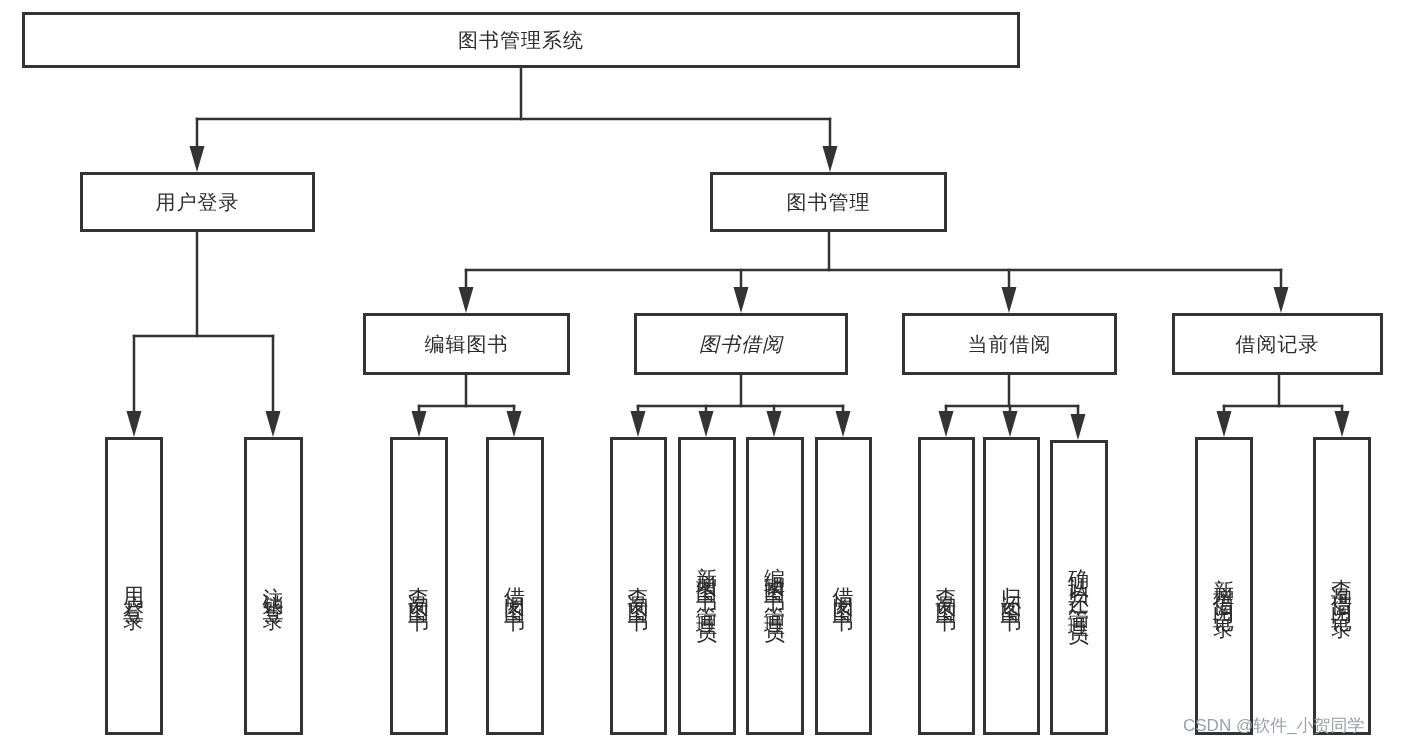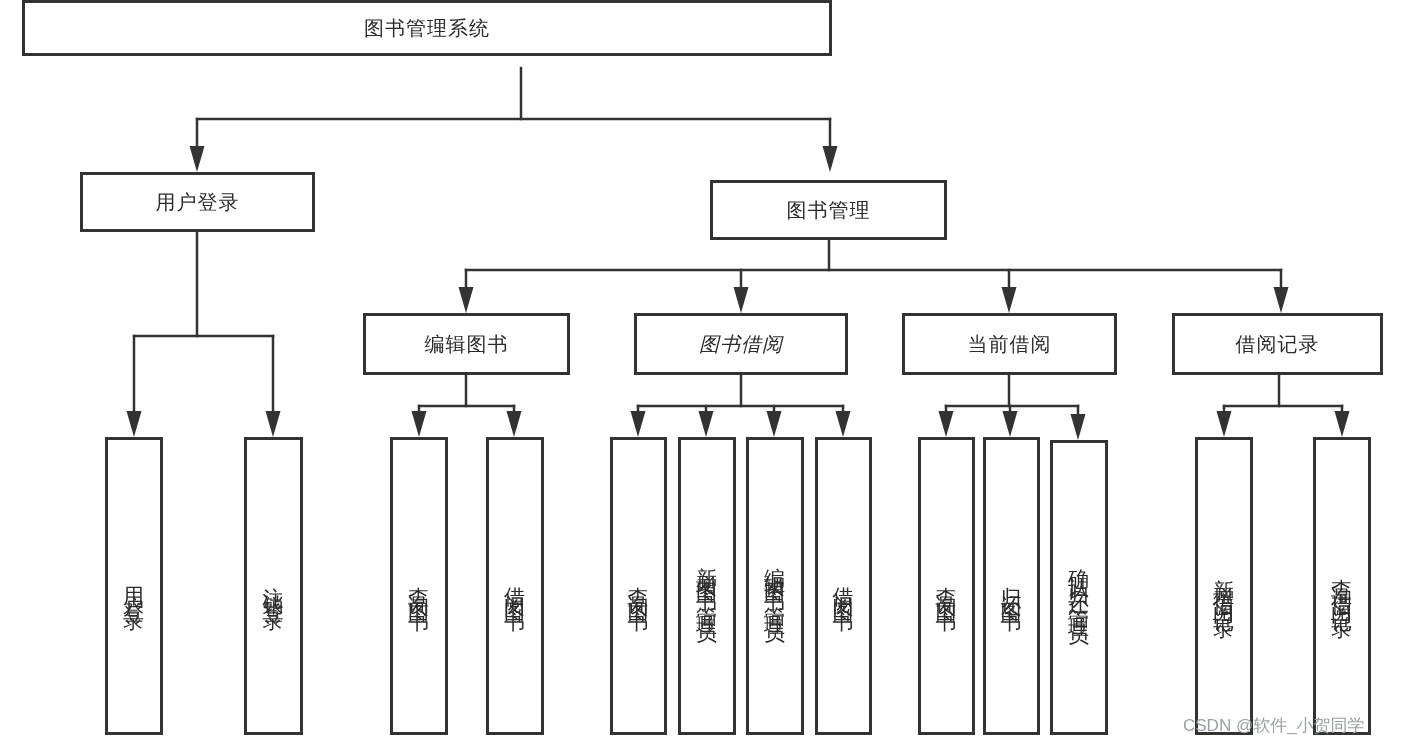--- a/index.html
+++ b/index.html
@@ -134,28 +134,28 @@
     <g>
       <line x1="1279" y1="375" x2="1279" y2="406"></line>
       <line x1="1224" y1="406" x2="1342" y2="406"></line>
       <line x1="1224" y1="406" x2="1224" y2="415"></line>
       <polygon points="1216.5,411 1231.5,411 1224,437"></polygon>
       <line x1="1342" y1="406" x2="1342" y2="415"></line>
       <polygon points="1334.5,411 1349.5,411 1342,437"></polygon>
     </g>
   </svg>
 
-  <div class="box hnode" style="left:22px; top:0; width:810px; height:56px;">
+  <div class="box hnode" style="left:22px; top:12px; width:998px; height:56px;">
     <span>图书管理系统</span>
   </div>
 
   <div class="box hnode" style="left:80px; top:172px; width:235px; height:60px;">
     <span>用户登录</span>
   </div>
-  <div class="box hnode" style="left:710px; top:180px; width:237px; height:60px;">
+  <div class="box hnode" style="left:710px; top:172px; width:237px; height:60px;">
     <span>图书管理</span>
   </div>
 
   <div class="box hnode" style="left:363px; top:313px; width:207px; height:62px;">
     <span>编辑图书</span>
   </div>
   <div class="box hnode" style="left:634px; top:313px; width:214px; height:62px;font-style:italic;">
     <span>图书借阅</span>
   </div>
   <div class="box hnode" style="left:902px; top:313px; width:215px; height:62px;">

